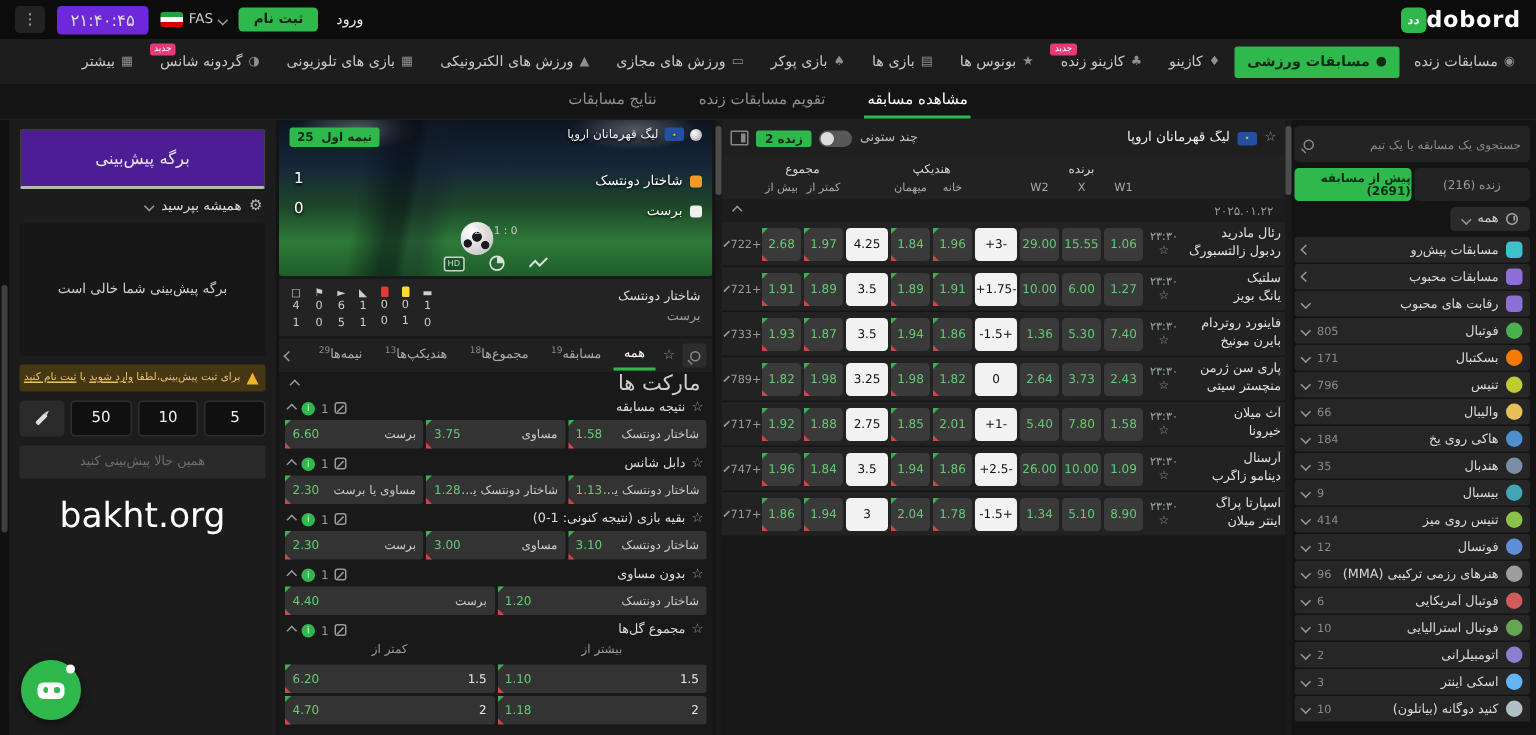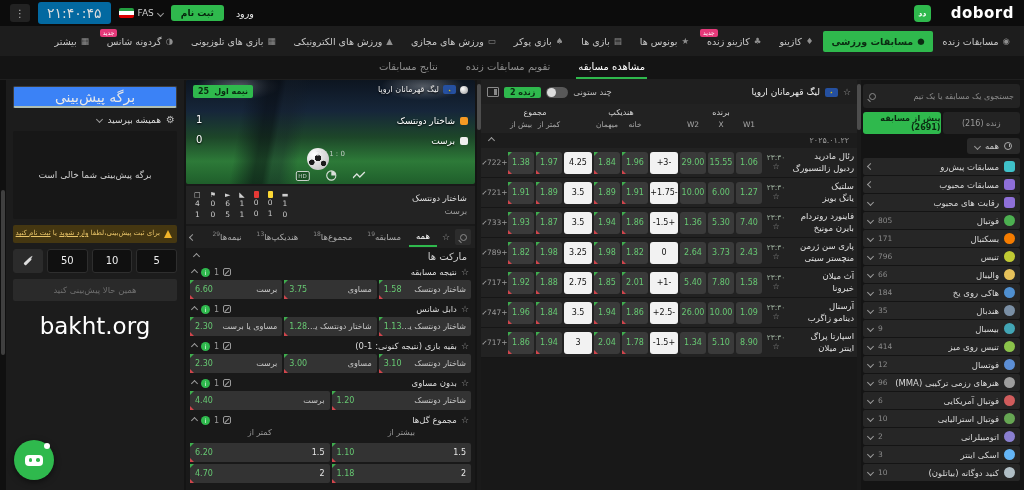--- a/index.html
+++ b/index.html
@@ -1,28 +1,28 @@
 <!DOCTYPE html>
 <html dir="rtl" lang="fa"><head>
 <meta charset="utf-8">
 <style>
   *{margin:0;padding:0;box-sizing:border-box}
   body{background:#000;font-family:"DejaVu Sans",sans-serif}
   .app{width:1024px;height:490px;background:#141414;color:#ddd;overflow:hidden;position:relative;font-size:10px}
   
   .topbar{height:26px;background:#0c0c0c;display:flex;align-items:center;padding:0 10px;gap:8px}
-  .logo{display:flex;align-items:center;gap:20px;direction:ltr}
+  .logo{display:flex;align-items:center;gap:0;direction:ltr}
   .logo-badge{width:17px;height:17px;background:#2fb94d;border-radius:4px;color:#fff;font-weight:bold;font-size:8px;display:flex;align-items:center;justify-content:center;letter-spacing:-1px}
   .logo-text{color:#fff;font-weight:bold;font-size:15px;letter-spacing:.5px}
   .spacer{flex:1}
   .login-link{font-size:9.5px;color:#eee;padding:0 4px;cursor:pointer}
   .register-btn{background:#2fb94d;color:#07230d;padding:3px 10px;border-radius:3px;font-size:9px;font-weight:bold;cursor:pointer}
   .lang{display:flex;gap:4px;align-items:center;font-size:9px;color:#ccc;cursor:pointer}
   .flag-ir{width:15px;height:10px;border-radius:2px;background:linear-gradient(180deg,#239f40 0 33%,#fff 33% 66%,#da0000 66% 100%)}
-  .time-box{background:#0369a1;border-radius:3px;padding:3px 9px;font-size:14px;color:#ddd}
+  .time-box{background:#6d28d9;border-radius:3px;padding:3px 9px;font-size:11px;color:#ddd}
   .kebab-box{background:#222;border-radius:3px;width:20px;height:18px;display:flex;align-items:center;justify-content:center;color:#bbb;font-size:10px;cursor:pointer}
   
   .navbar{height:30px;background:#1d1d1d;display:flex;align-items:center;padding:0 6px;gap:2px;overflow:hidden}
   .nav-item{display:flex;align-items:center;gap:4px;padding:5px 8px;font-size:9.5px;color:#c9c9c9;border-radius:2px;position:relative;white-space:nowrap;cursor:pointer}
   .nav-item .ni{font-size:8.5px;color:#8f8f8f}
   .nav-item.active{background:#2fb94d;color:#0b2b12;font-weight:bold}
   .nav-item.active .ni{color:#0b2b12}
   .nav-badge{position:absolute;top:-2px;left:1px;background:#e5397a;color:#fff;font-size:6px;padding:0 3px;border-radius:2px;line-height:8px}
   
   .subtabs{height:24px;display:flex;align-items:flex-end;justify-content:center;gap:24px;background:#141414;border-bottom:1px solid #1f1f1f}
@@ -120,38 +120,38 @@
   .stat-grid{direction:ltr;display:flex;gap:9px}
   .stat-col{display:flex;flex-direction:column;align-items:center;font-size:7.5px;color:#ccc;line-height:1.45}
   .stat-col .sic{font-size:7px;color:#cfcfcf;height:9px}
   .card{width:5px;height:7px;border-radius:1px;margin-top:1px}
   .card.red{background:#e53935}.card.yel{background:#fdd835}
   .dtabs{height:22px;background:#202020;display:flex;align-items:center;padding:0 4px;margin-top:2px;flex:none;gap:1px}
   .icon-sq{width:16px;height:16px;background:#2c2c2c;border-radius:2px;display:flex;align-items:center;justify-content:center;cursor:pointer;flex:none}
   .dtab{padding:3px 7px 4px;font-size:8.5px;color:#aaa;border-bottom:2px solid transparent;white-space:nowrap;cursor:pointer}
   .dtab.active{color:#fff;border-bottom-color:#2fb94d}
   .dtab sup{font-size:6px;color:#8a8a8a}
-  .mkts-title{height:16px;display:flex;align-items:center;justify-content:space-between;padding:0 8px;font-size:10px;color:#cfcfcf;background:#191919;flex:none}
+  .mkts-title{height:16px;display:flex;align-items:center;justify-content:space-between;padding:0 8px;font-size:14px;color:#cfcfcf;background:#191919;flex:none}
   .markets{overflow:hidden;padding:0 4px}
   .mk-head{height:16px;display:flex;align-items:center;justify-content:space-between;font-size:8.5px;color:#ddd;padding:0 2px}
   .mk-right,.mk-left{display:flex;align-items:center;gap:4px}
   .mk-left{color:#9a9a9a;font-size:8px}
   .info-dot{width:9px;height:9px;border-radius:50%;background:#2fb94d;color:#fff;font-size:6px;display:flex;align-items:center;justify-content:center}
   .link-ic{width:8px;height:8px;border:1.2px solid #9a9a9a;border-radius:2px;position:relative}
   .link-ic::after{content:"";position:absolute;width:6px;height:1.2px;background:#9a9a9a;transform:rotate(-45deg);left:0;top:3px}
   .mk-row{display:flex;gap:2px;margin-bottom:2px}
   .mk-cell{flex:1;height:19px;background:#333;border-radius:2px;display:flex;align-items:center;justify-content:space-between;padding:0 5px;position:relative;min-width:0;cursor:pointer}
   .mk-name{font-size:8px;color:#c9c9c9;white-space:nowrap;overflow:hidden;text-overflow:ellipsis}
   .mk-line{font-size:8px;color:#e8e8e8}
   .mk-odd{font-size:8px;color:#67c973;direction:ltr}
   .tot-heads{display:flex;gap:2px;height:13px;font-size:8px;color:#9a9a9a;margin-bottom:2px}
   .tot-heads div{flex:1;text-align:center}
   
   .betslip{width:178px;background:#1c1c1c;padding:6px 7px;display:flex;flex-direction:column;gap:6px;position:relative;flex:none}
-  .bs-title{height:22px;background:#3b82f6;border:1px solid #3e3e3e;border-bottom:2px solid #aebdb2;display:flex;align-items:center;justify-content:center;font-size:14px;color:#e8e8e8;border-radius:2px;flex:none}
+  .bs-title{height:40px;background:#4c1d95;border:1px solid #3e3e3e;border-bottom:2px solid #aebdb2;display:flex;align-items:center;justify-content:center;font-size:11px;color:#e8e8e8;border-radius:2px;flex:none}
   .bs-ask{display:flex;align-items:center;gap:5px;font-size:9px;color:#ddd;padding:0 2px;cursor:pointer}
   .gear{color:#bbb;font-size:10px}
   .bs-empty{height:88px;background:#171717;display:flex;align-items:center;justify-content:center;font-size:9px;color:#cfcfcf;border-radius:2px;flex:none}
   .bs-warn{background:#453711;border-radius:2px;padding:4px 5px;font-size:7px;color:#e9c468;display:flex;align-items:center;gap:4px;line-height:1.4;flex:none;white-space:nowrap;overflow:hidden}
   .tri{width:0;height:0;border-left:4.5px solid transparent;border-right:4.5px solid transparent;border-bottom:8px solid #f0b429;flex:none}
   .bs-warn u{cursor:pointer}
   .bs-stakes{display:flex;gap:4px;flex:none}
   .stake{flex:1;height:24px;background:#101010;border:1px solid #2e2e2e;border-radius:3px;display:flex;align-items:center;justify-content:center;font-size:10px;color:#eee;cursor:pointer}
   .stake.pen{flex:0 0 30px;background:#2b2b2b;border-color:#2b2b2b}
   .pencil{width:9px;height:2.5px;background:#ddd;border-radius:1px;transform:rotate(-45deg);position:relative}
@@ -425,21 +425,21 @@
             </div>
             <div class="mtime"><span>۲۳:۳۰</span><span class="star">☆</span></div>
             <span class="ocell">1.06</span>
             <span class="ocell">15.55</span>
             <span class="ocell">29.00</span>
             <span class="lcell">+3-</span>
             <span class="ocell t-up t-down">1.96</span>
             <span class="ocell t-up t-down">1.84</span>
             <span class="lcell">4.25</span>
             <span class="ocell t-up t-down">1.97</span>
-            <span class="ocell t-up t-down">1.38</span>
+            <span class="ocell t-up t-down">2.68</span>
             <span class="mmore">
               <span>+722</span>
               <span class="chv left"></span>
             </span>
           </div>
           <div class="mrow">
             <div class="mteams">
               <span>سلتیک</span>
               <span>یانگ بویز</span>
             </div>

